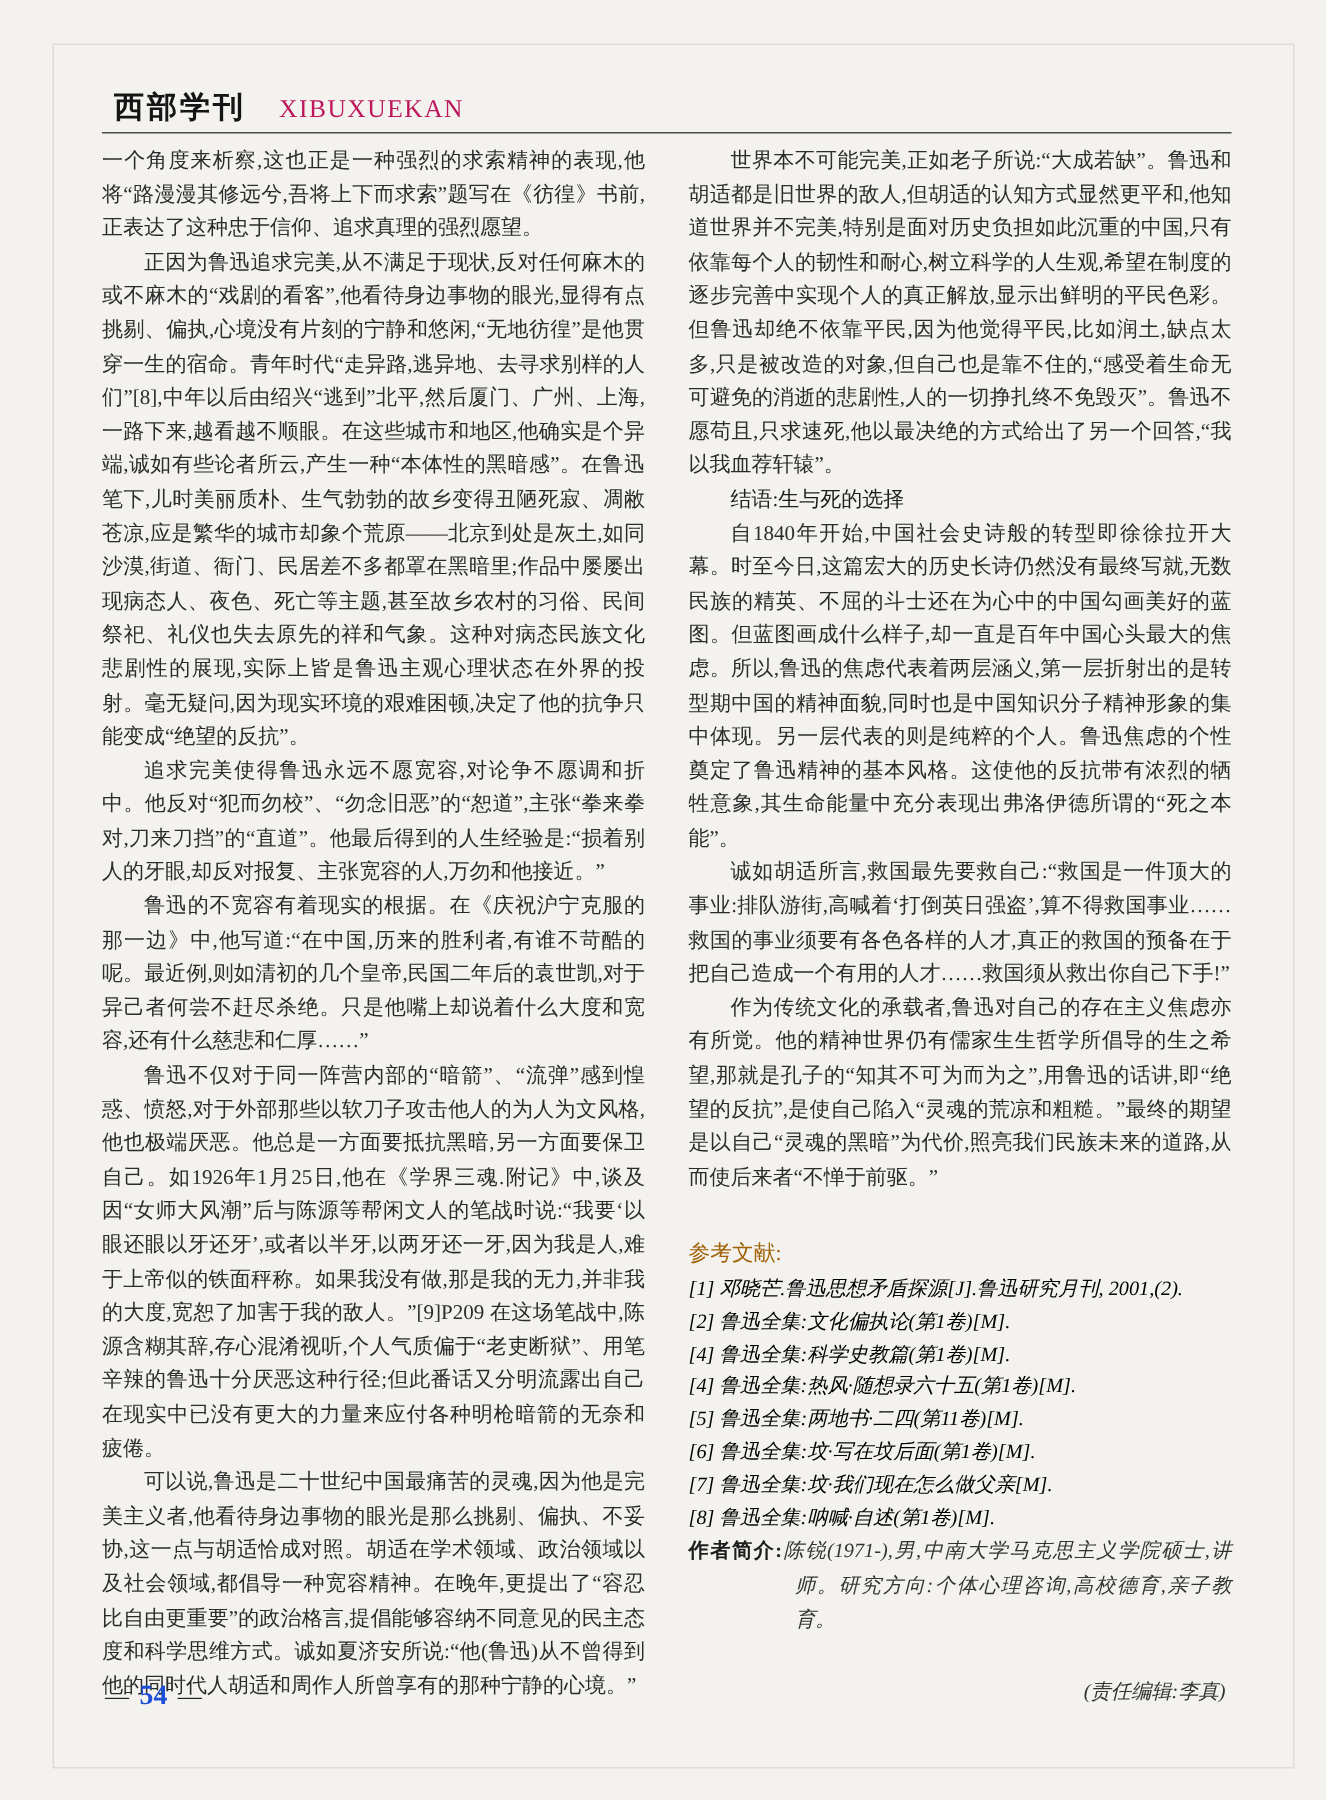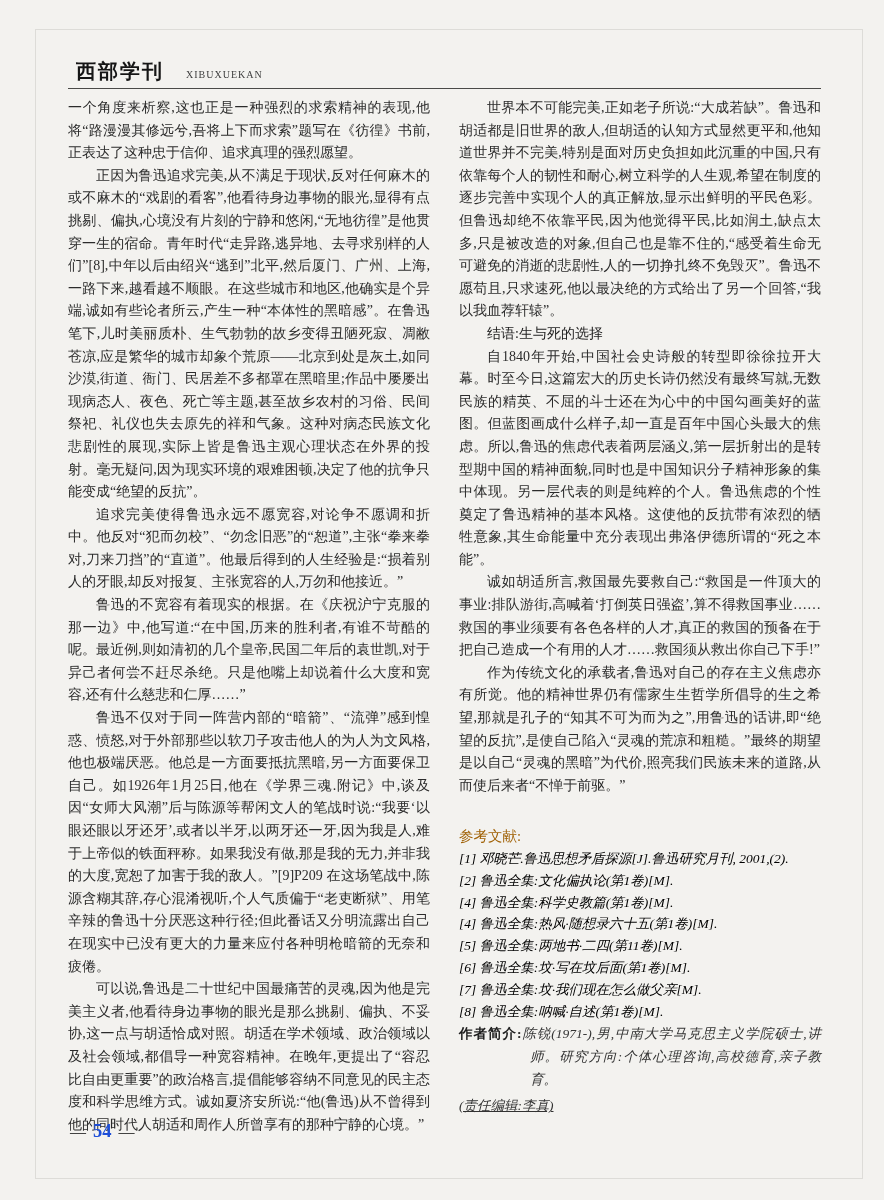--- a/index.html
+++ b/index.html
@@ -11,39 +11,39 @@
     position:relative;
     overflow:hidden;
   }
   .scan-frame{
     position:absolute;top:29px;left:35px;right:21px;bottom:21px;
     border:1px solid #dddcd8;
     pointer-events:none;
   }
   .header{position:absolute;left:76px;top:58px;white-space:nowrap;}
   .journal-cn{font-weight:bold;font-size:20px;letter-spacing:2px;color:#151515;text-align:right;}
-  .journal-en{font-size:10px;margin-left:18px;letter-spacing:1px;color:#404040;}
+  .journal-en{font-size:17px;margin-left:18px;letter-spacing:1px;color:#be185d;}
   .header-rule{position:absolute;left:68px;top:88px;width:753px;height:1px;background:#4a4a48;}
   .content{position:absolute;left:68px;top:97px;width:753px;display:flex;gap:29px;}
   .col{width:362px;font-size:14px;line-height:22.6px;text-align:justify;}
   .col p{margin:0;text-indent:2em;}
   p.noindent{text-indent:0;}
   .section-heading{font-weight:normal;text-indent:2em;color:#1d1d1d;}
   .refs-heading{font-weight:normal;margin-top:28px;font-size:14.5px;color:#a16207;}
   .ref-item{
     font-style:italic;font-size:13.5px;line-height:21.8px;
     padding-left:28px;text-indent:-28px;text-align:justify;color:#000000;
   }
   .bio{
     font-size:13.5px;line-height:23px;
     padding-left:71px;text-indent:-71px;font-style:italic;color:#333;
     text-align:justify;
   }
   .bio-label{font-style:normal;font-weight:bold;color:#1d1d1d;}
-  .editor-note{text-align:left;font-style:italic;font-size:13.5px;margin-top:4px;padding-right:4px;color:#333;text-decoration:underline;}
+  .editor-note{text-align:right;font-style:italic;font-size:13.5px;margin-top:26px;padding-right:4px;color:#333;}
   .footer{position:absolute;left:70px;top:1121px;font-size:16px;color:#222;}
   .footer .num{font-weight:bold;font-size:18.5px;padding:0 7px;color:#1d4ed8;}
   .footer .dash{letter-spacing:0;}
 </style>
 </head>
 <body>
 
 <div class="page">
 
   <div class="scan-frame"></div>

